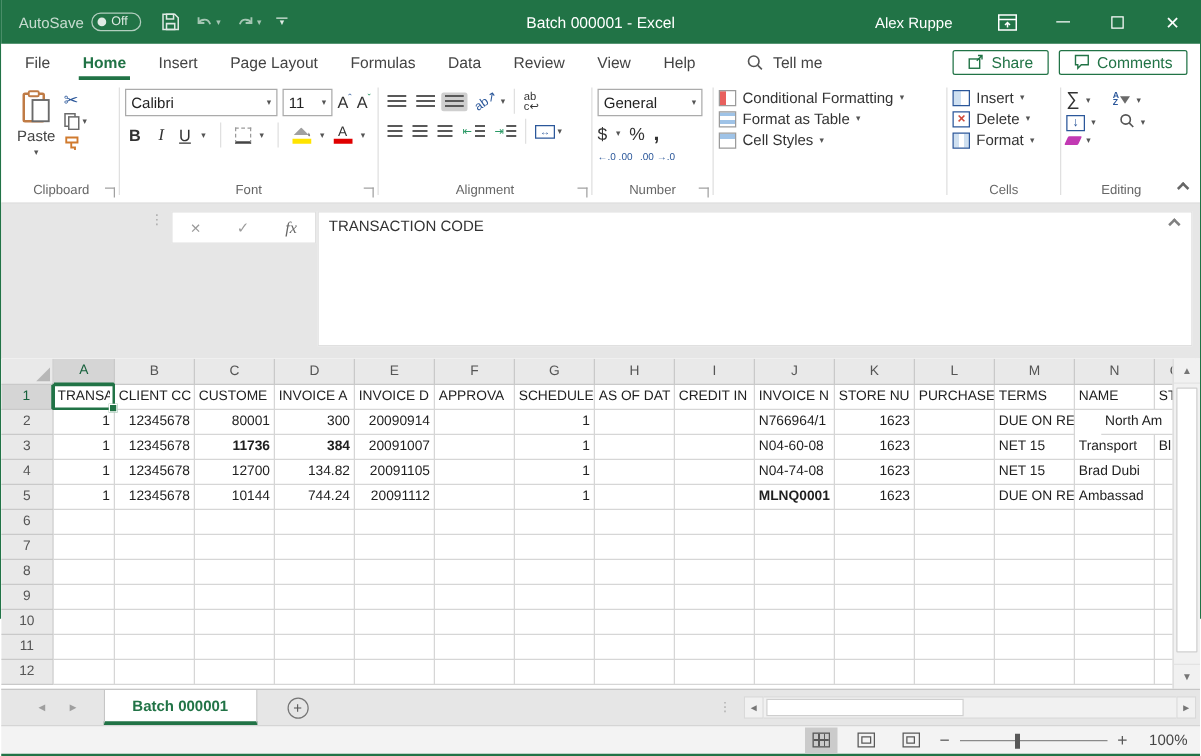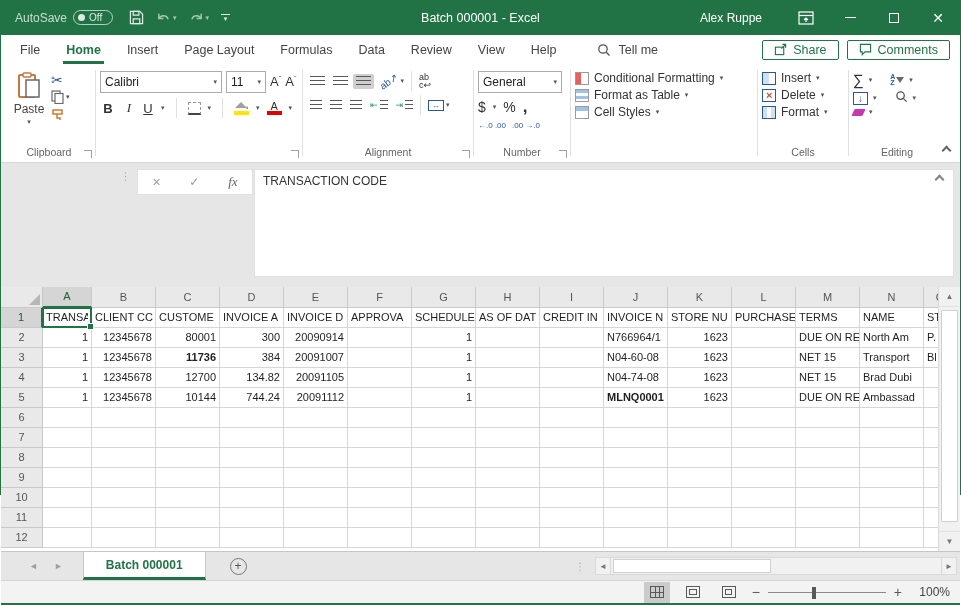--- a/index.html
+++ b/index.html
@@ -323,20 +323,21 @@
             </span>
             <span class="caret">▾</span>
             <span class="stack">
               <span style="font-size:11px;color:#333;line-height:10px">A</span>
               <span class="ubar" style="background:#e00000"></span>
             </span>
             <span class="caret">▾</span>
           </div>
         </div>
       </div>
+      <div class="glabel">Font</div>
       <span class="launcher"></span>
     </div>
     <span class="gsep"></span>
 
     <div class="group" style="width:170px">
       <div class="gbody">
         <div class="al">
           <div class="al-row">
             <span class="icon-btn">
                 <span class="lines"></span>
@@ -556,29 +557,29 @@
           <div class="gcell num" style="width: 64px;">300</div>
           <div class="gcell num" style="width: 64px;">20090914</div>
           <div class="gcell" style="width: 64px;"></div>
           <div class="gcell num" style="width: 64px;">1</div>
           <div class="gcell" style="width: 64px;"></div>
           <div class="gcell" style="width: 64px;"></div>
           <div class="gcell" style="width: 64px;">N766964/1</div>
           <div class="gcell num" style="width: 64px;">1623</div>
           <div class="gcell" style="width: 64px;"></div>
           <div class="gcell" style="width: 64px;">DUE ON RECEIPT</div>
-          <div class="gcell" style="width: 64px;">North Am</div>
+          <div class="gcell" style="width: 64px; margin-left: 21px;">North Am</div>
           <div class="gcell" style="width: 33px;">P.</div>
         </div>
         <div class="grow">
           <div class="gcell rhead">3</div>
           <div class="gcell num" style="width: 49px;">1</div>
           <div class="gcell num" style="width: 64px;">12345678</div>
           <div class="gcell num" style="width: 64px; font-weight: bold;">11736</div>
-          <div class="gcell num" style="width: 64px;">384</div>
+          <div class="gcell num" style="width: 64px; font-weight: bold;">384</div>
           <div class="gcell num" style="width: 64px;">20091007</div>
           <div class="gcell" style="width: 64px;"></div>
           <div class="gcell num" style="width: 64px;">1</div>
           <div class="gcell" style="width: 64px;"></div>
           <div class="gcell" style="width: 64px;"></div>
           <div class="gcell" style="width: 64px;">N04-60-08</div>
           <div class="gcell num" style="width: 64px;">1623</div>
           <div class="gcell" style="width: 64px;"></div>
           <div class="gcell" style="width: 64px;">NET 15</div>
           <div class="gcell" style="width: 64px;">Transport</div>

